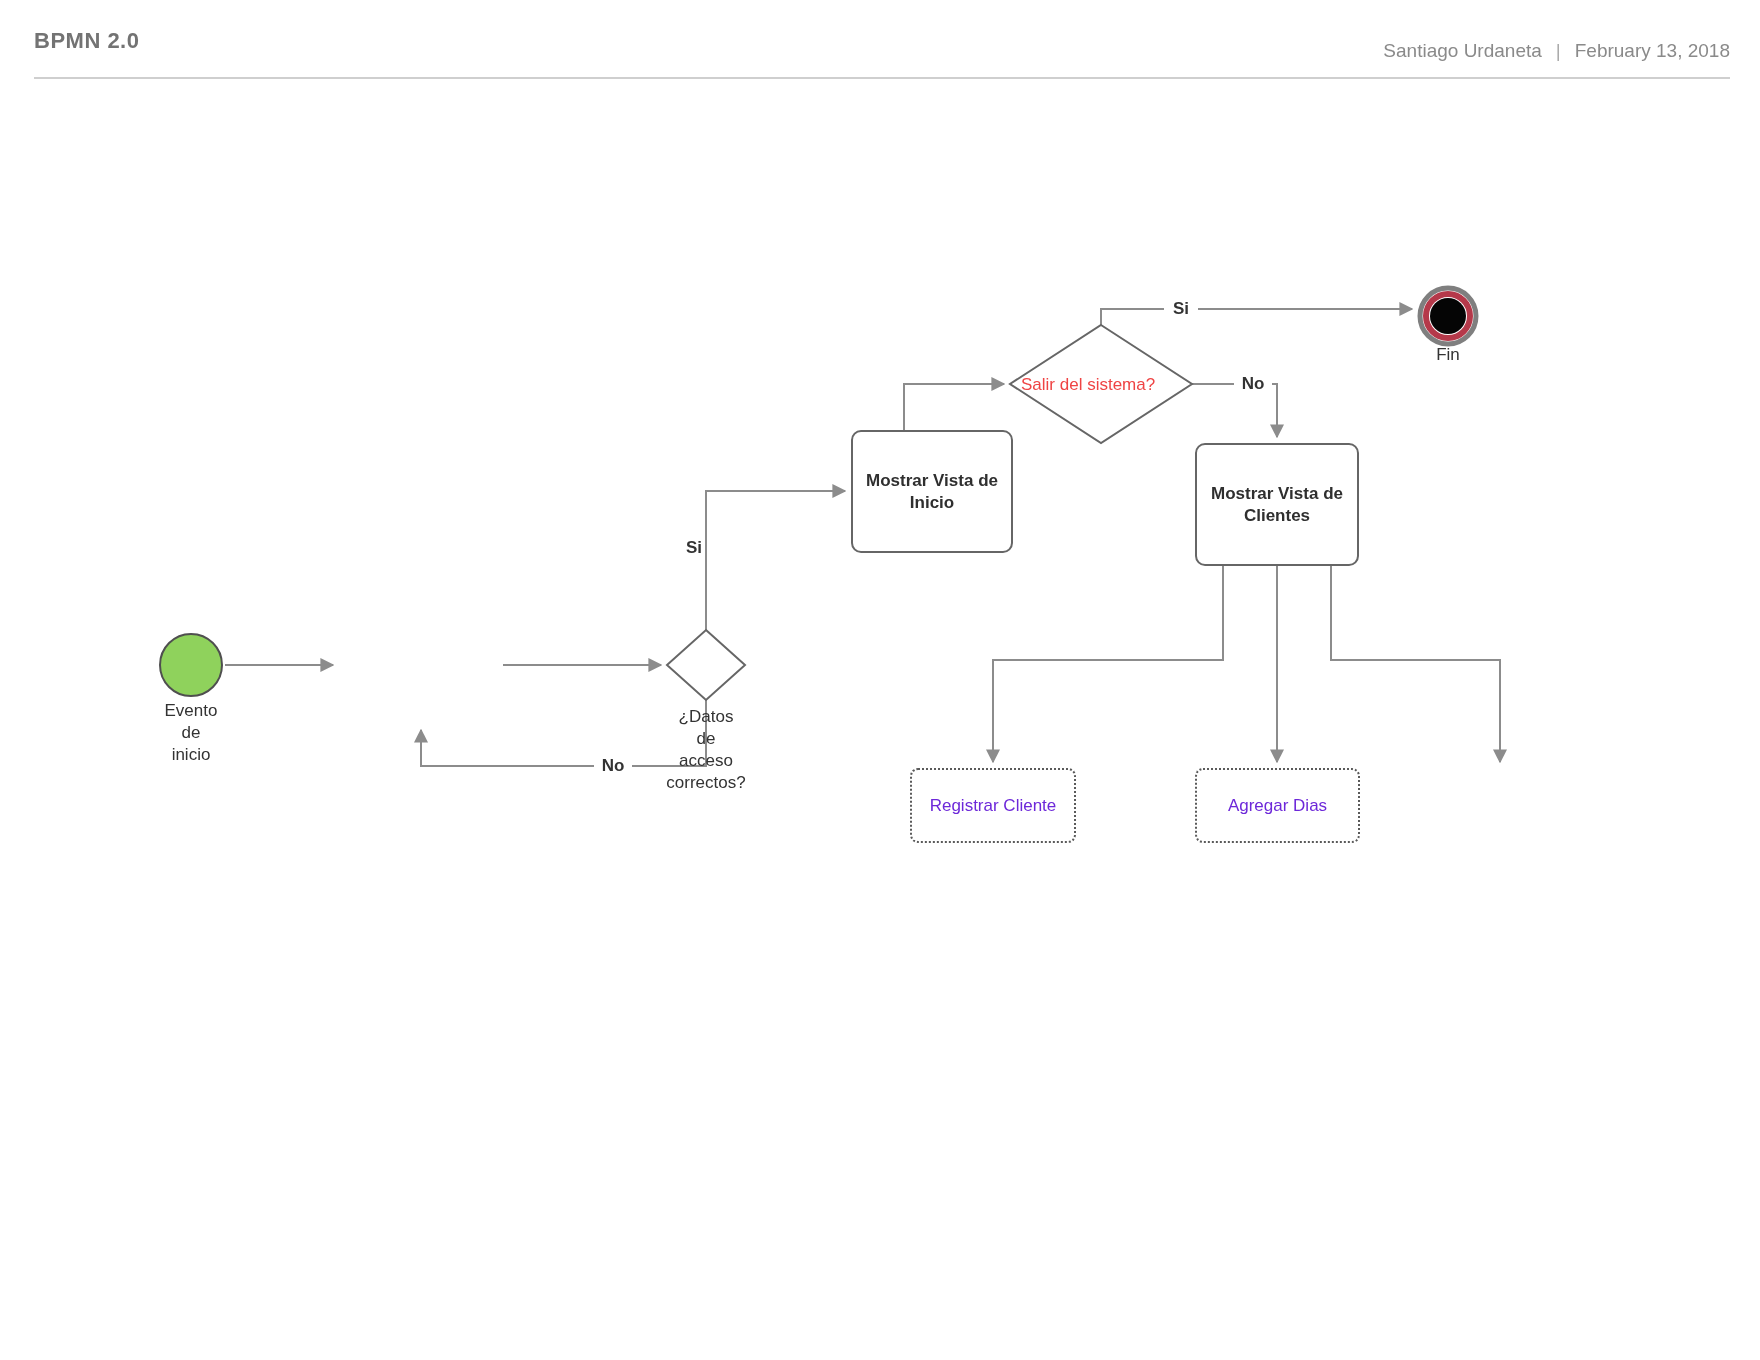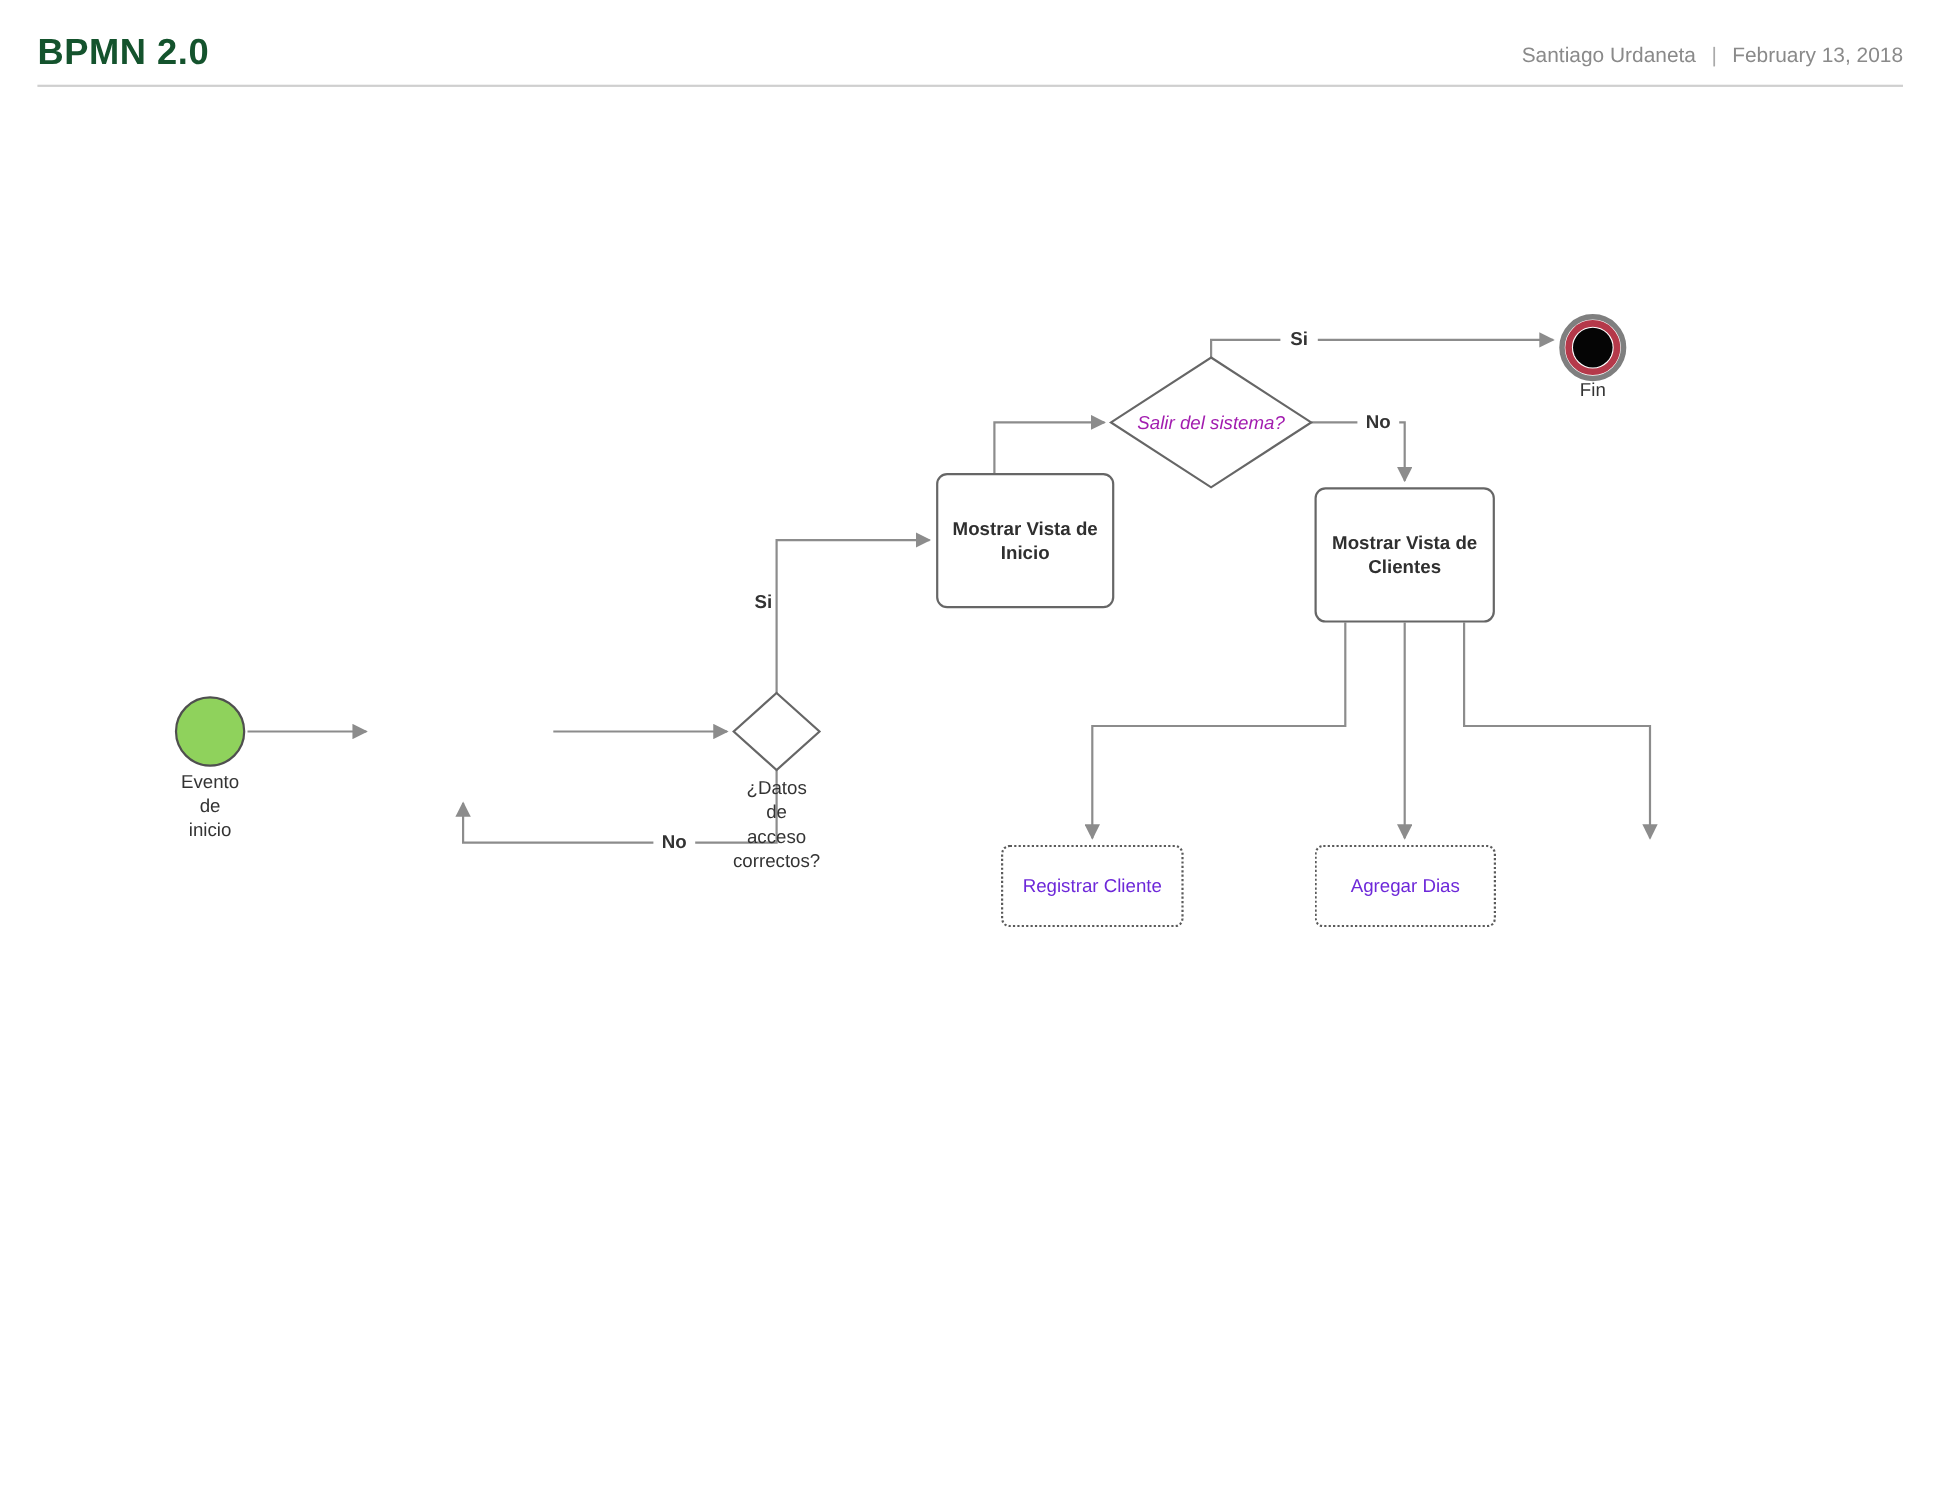--- a/index.html
+++ b/index.html
@@ -18,23 +18,23 @@
     width: 1760px;
     height: 1360px;
     background: #ffffff;
     overflow: hidden;
   }
 
   
   .page-title {
     position: absolute;
     left: 34px; top: 28px;
-    font-size: 33px;
+    font-size: 22px;
     font-weight: bold;
-    color: #14532d;
+    color: #737373;
     letter-spacing: 0.5px;
   }
   .header-meta {
     position: absolute;
     right: 30px; top: 40px;
     font-size: 19px;
     color: #8a8a8a;
   }
   .header-meta .sep { margin: 0 14px; color: #aaaaaa; }
   .divider {
@@ -112,26 +112,24 @@
     position: absolute;
     text-align: center;
     font-size: 17px;
     font-weight: normal;
     color: #333333;
     line-height: 22px;
   }
   .node-label span { display: block; }
   .gateway-text {
     position: absolute;
-    text-align: center;
     font-size: 17px;
     font-weight: normal;
-    color: #a21caf;
+    color: #ef4444;
     line-height: 20px;
-    font-style: italic;
   }
   .edge-label {
     position: absolute;
     font-size: 17px;
     font-weight: bold;
     color: #333333;
     text-align: center;
     line-height: 20px;
   }
   .edge-label.on-line {

